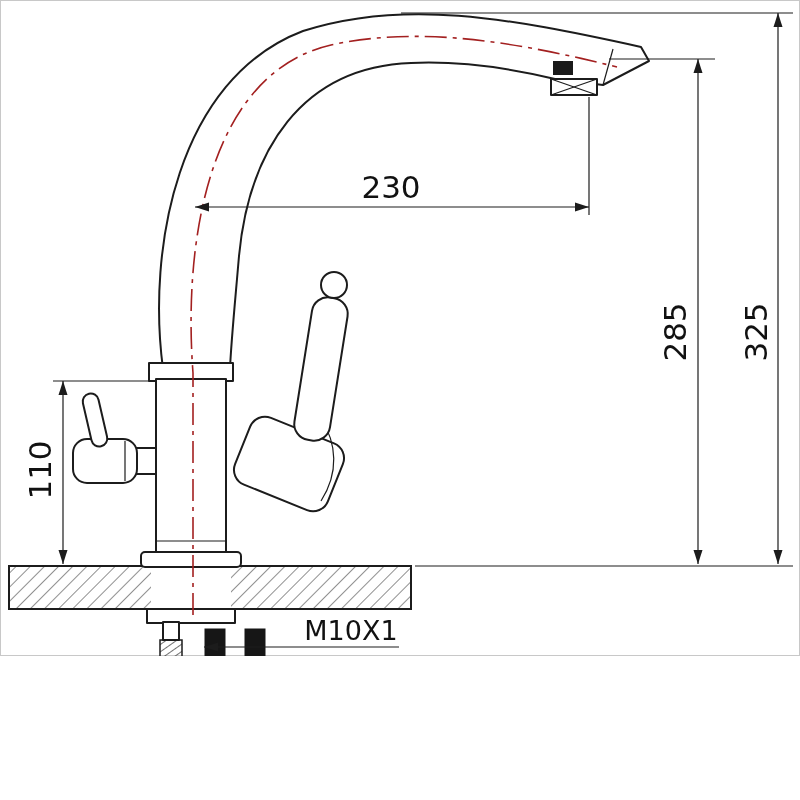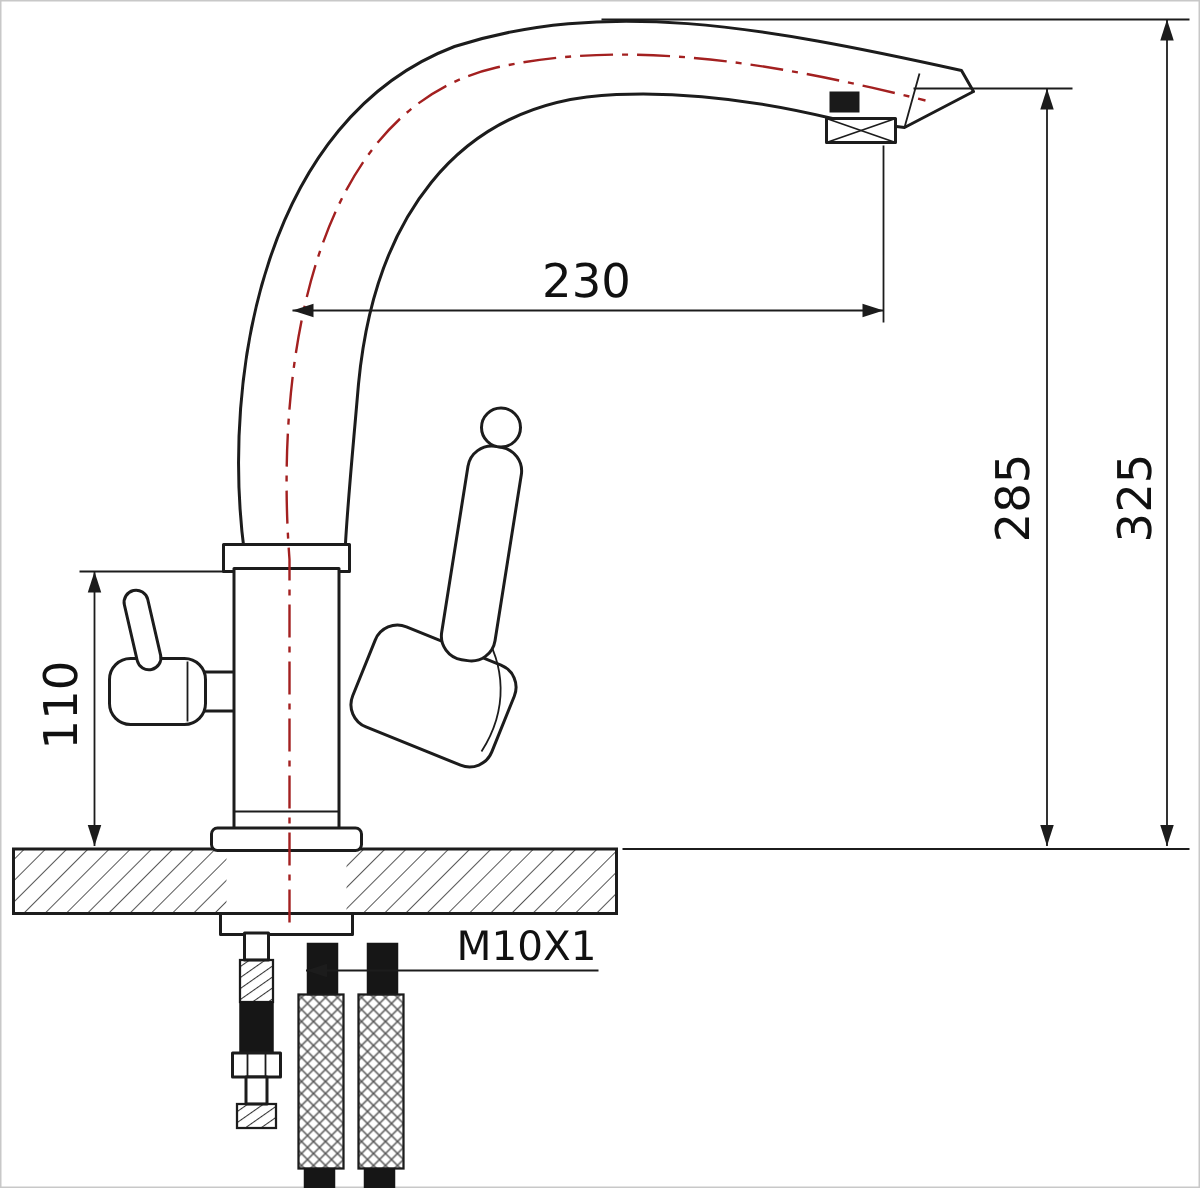--- a/index.html
+++ b/index.html
@@ -1,17 +1,17 @@
 <!DOCTYPE html>
 <html><head>
 <meta charset="utf-8">
 <style>
   html, body { margin: 0; padding: 0; background: #ffffff; }
   .canvas {
-    width: 800px; height: 792px; position: relative;
+    width: 800px; height: 656px; position: relative;
     background: #ffffff; border: 1px solid #c8c8c8; box-sizing: border-box;
     font-family: "DejaVu Sans", sans-serif;
   }
   svg { display: block; }
   .outline { fill: #ffffff; stroke: #1c1c1c; stroke-width: 2; stroke-linejoin: round; }
   .thin    { fill: none; stroke: #1c1c1c; stroke-width: 1.2; }
   .dimline { fill: none; stroke: #1c1c1c; stroke-width: 1.2; }
   .arrow   { fill: #1c1c1c; stroke: none; }
   .blackfill { fill: #161616; stroke: #161616; stroke-width: 1; }
   .dimtext { font-family: "DejaVu Sans", sans-serif; font-size: 31px; fill: #111111; }

